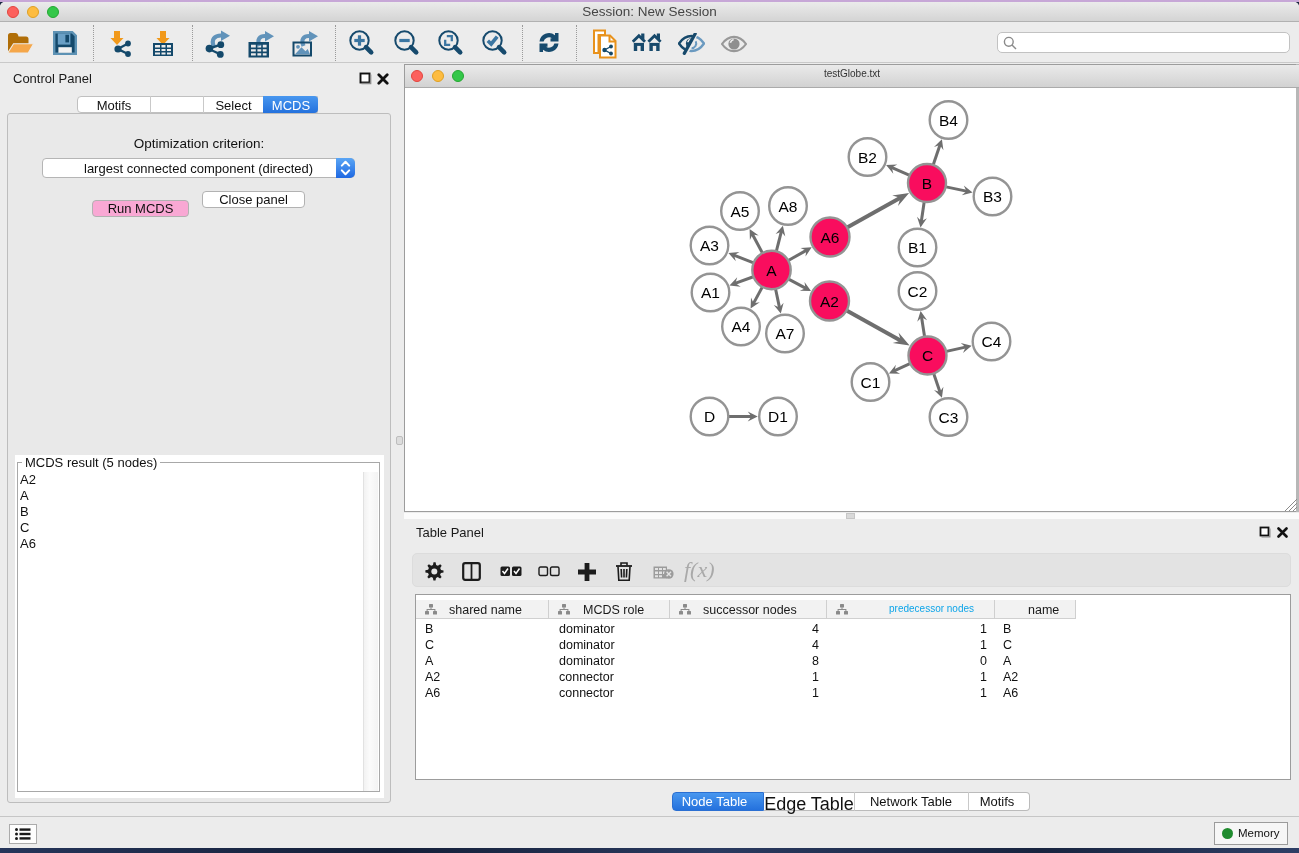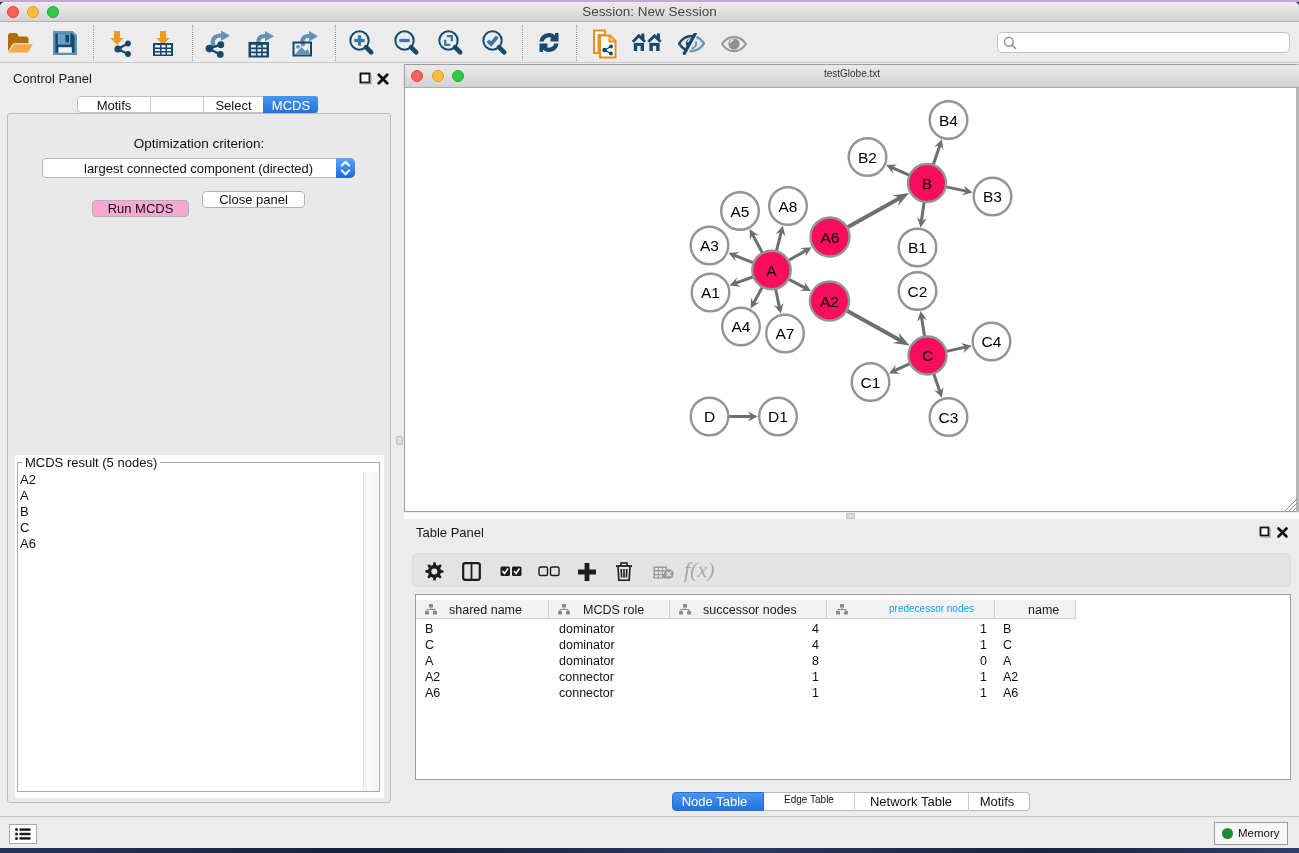--- a/index.html
+++ b/index.html
@@ -474,21 +474,21 @@
   <div class="abs" style="left:1003px;top:654px;">A</div>
   <div class="abs" style="left:1003px;top:670px;">A2</div>
   <div class="abs" style="left:1003px;top:686px;">A6</div>
 </div>
 
 <div class="abs" style="left:672px;top:792px;width:92px;height:19px;background:linear-gradient(#4897ef,#2471dd);border:1px solid #2a6fd2;border-radius:4px 0 0 4px;"></div>
 <div class="abs" style="left:764px;top:792px;width:266px;height:19px;background:#fff;border:1px solid #bbb;border-left:none;border-radius:0 4px 4px 0;"></div>
 <div class="abs" style="left:854px;top:792px;width:1px;height:19px;background:#c9c9c9;"></div>
 <div class="abs" style="left:968px;top:792px;width:1px;height:19px;background:#c9c9c9;"></div>
 <div class="abs" style="left:672px;top:794px;width:85px;text-align:center;font-size:13px;color:#fff;">Node Table</div>
-<div class="abs" style="left:764px;top:794px;width:90px;text-align:center;font-size:10px;color:#111;">Edge Table</div>
+<div class="abs" style="left:764px;top:794px;width:90px;text-align:center;font-size:18px;color:#111;">Edge Table</div>
 <div class="abs" style="left:854px;top:794px;width:114px;text-align:center;font-size:13px;color:#111;">Network Table</div>
 <div class="abs" style="left:968px;top:794px;width:58px;text-align:center;font-size:13px;color:#111;">Motifs</div>
 
 <div class="abs" style="left:0;top:816px;width:1299px;height:32px;background:#ececec;border-top:1px solid #c6c6c6;"></div>
 <div class="abs" style="left:9px;top:824px;width:28px;height:20px;background:#fdfdfd;border:1px solid #ababab;"></div>
 <svg class="abs" style="left:15px;top:828px;" width="16" height="12" viewBox="0 0 16 12">
   <g fill="#1a1a1a">
     <circle cx="1.5" cy="1.5" r="1.5"></circle>
       <circle cx="1.5" cy="6" r="1.5"></circle>
       <circle cx="1.5" cy="10.5" r="1.5"></circle>

